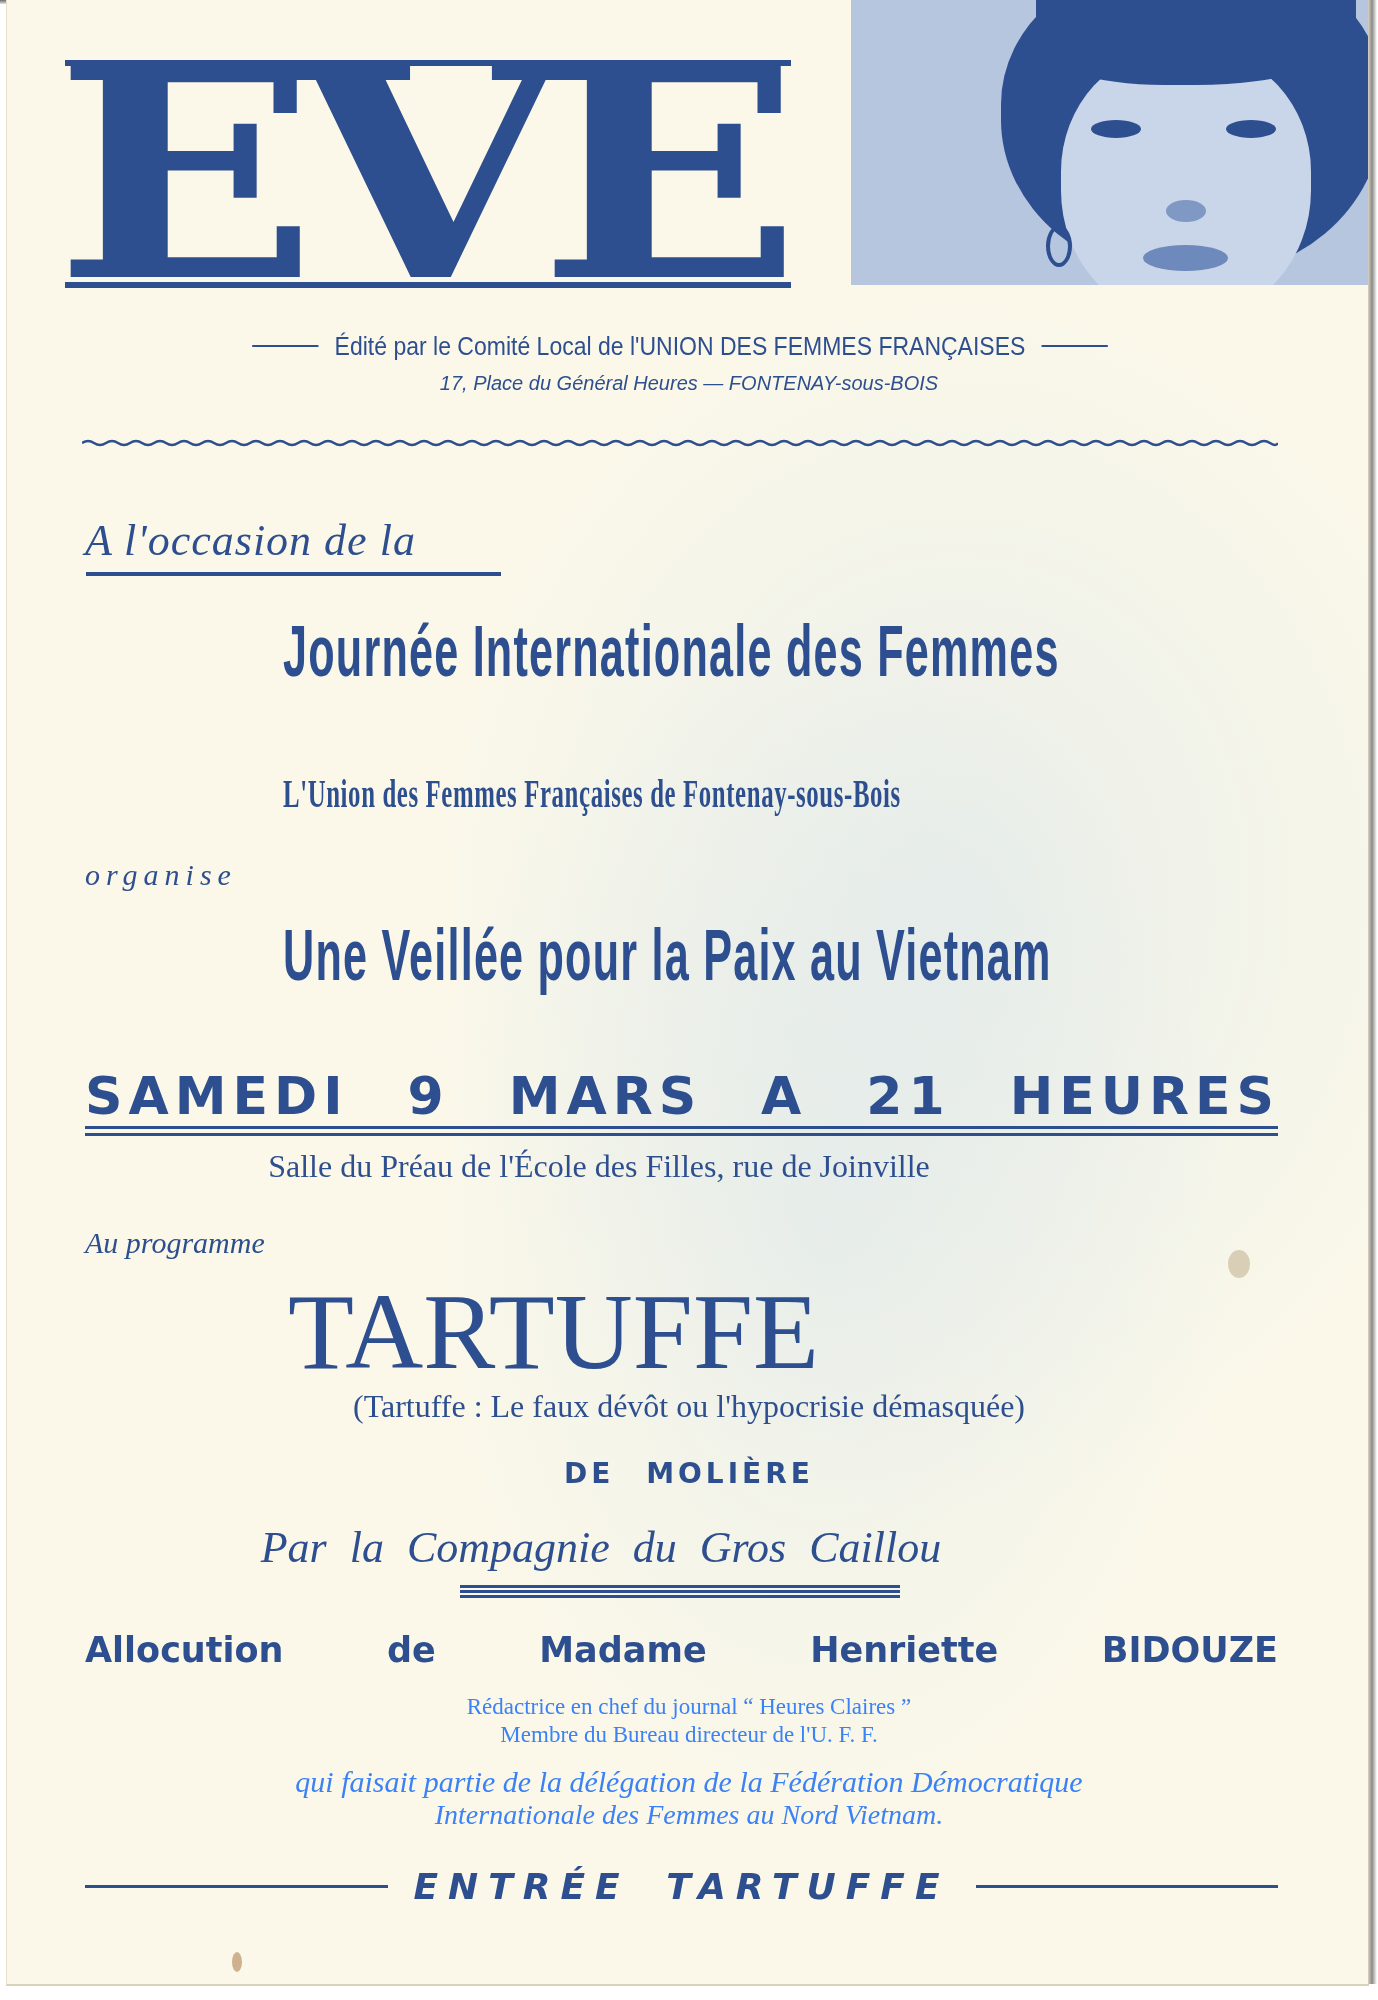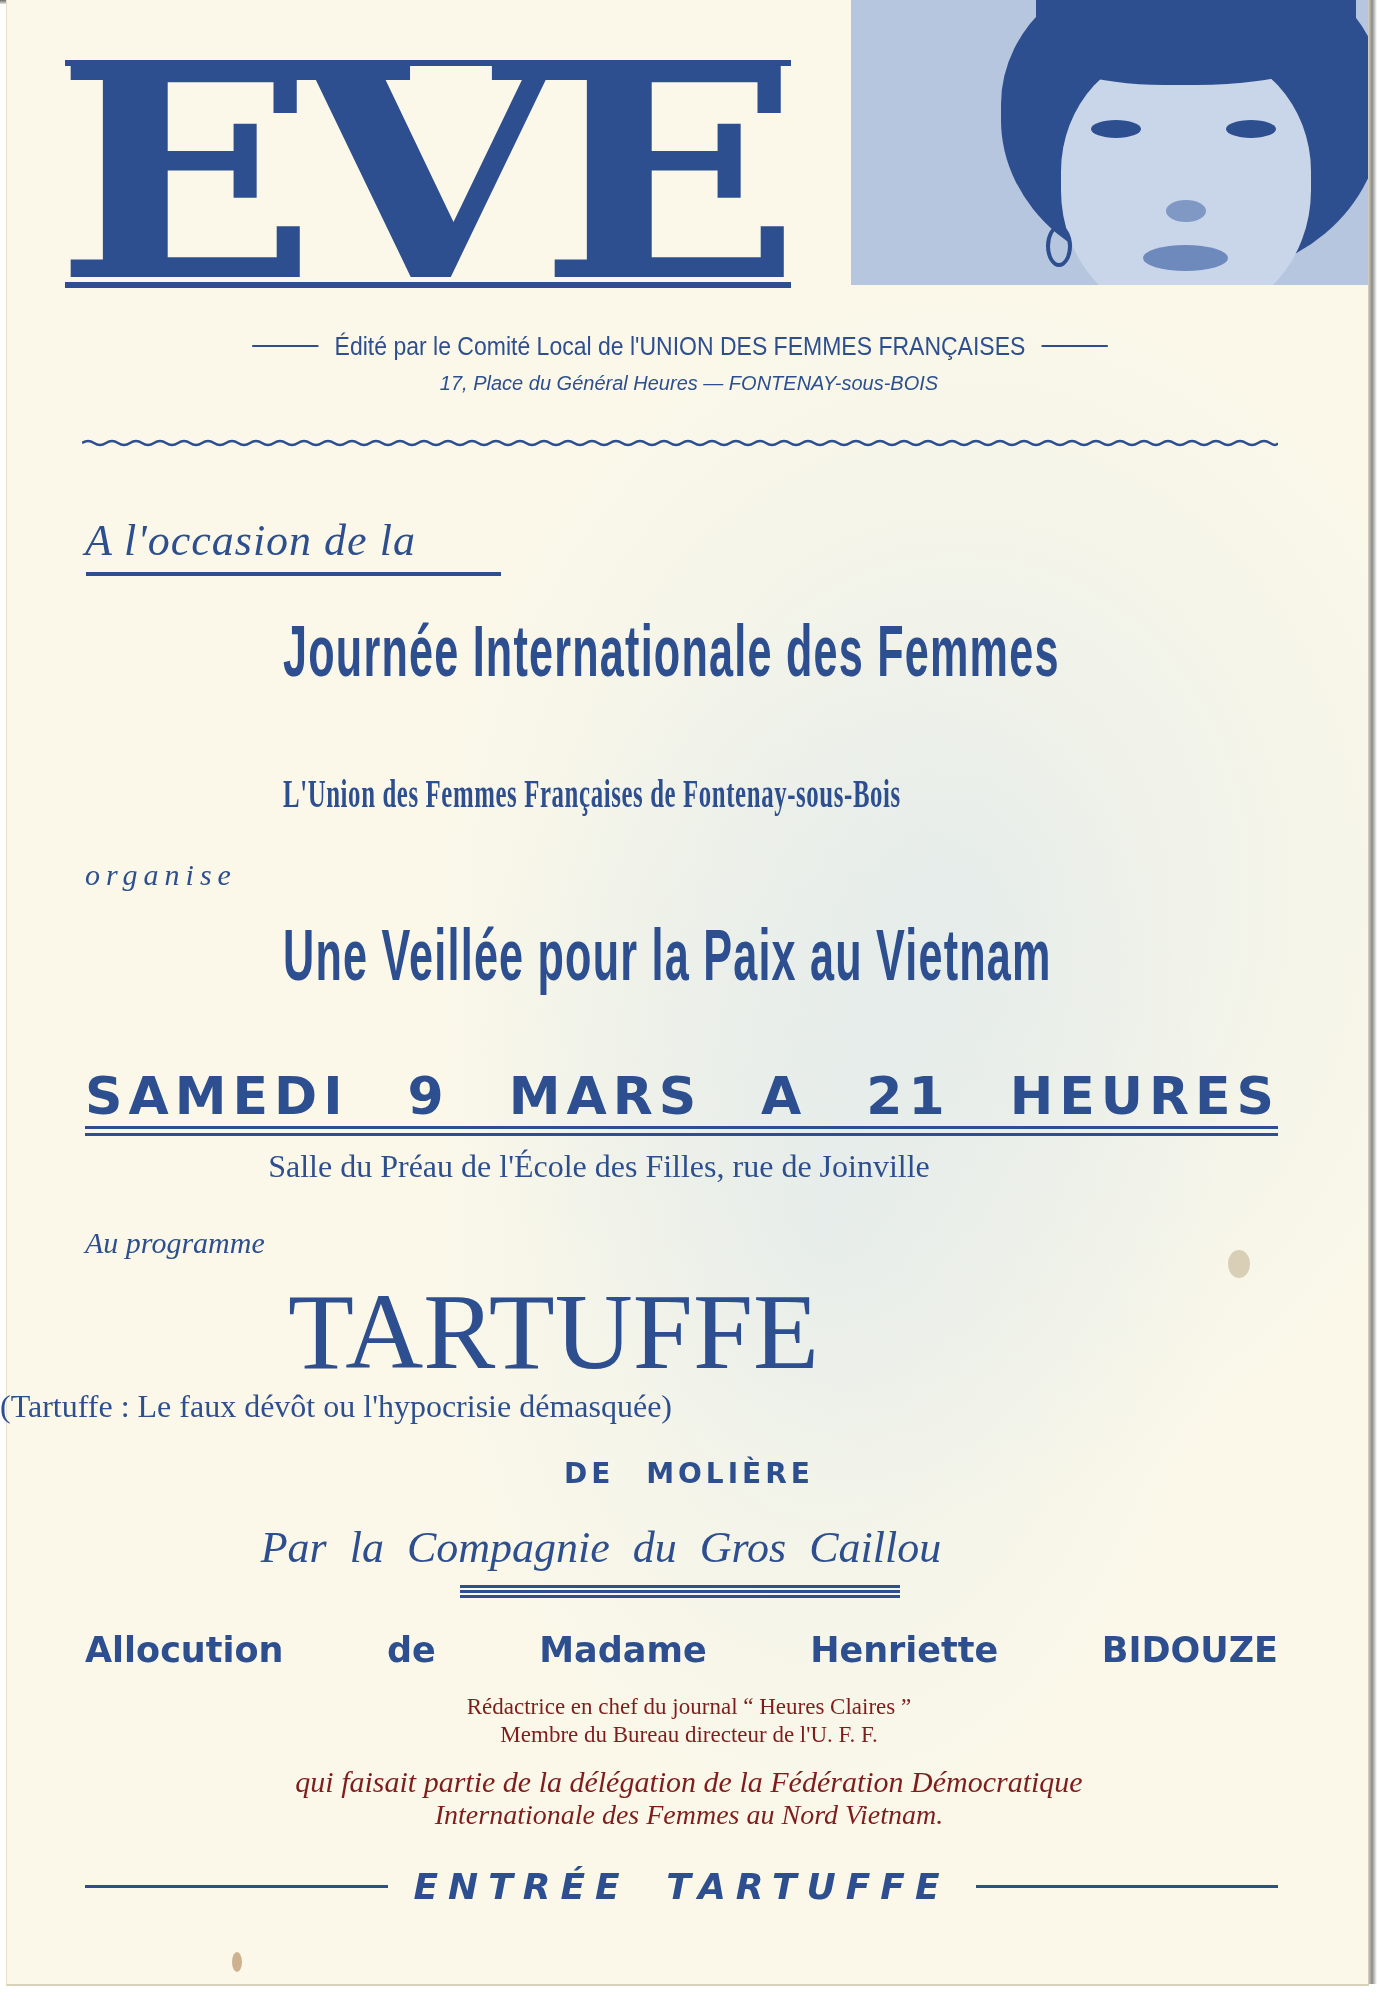--- a/index.html
+++ b/index.html
@@ -111,40 +111,40 @@
   .auprog {
     position:absolute; left:85px; top:1226px;
     font-family:"Liberation Serif", serif; font-style:italic; font-size:30px; color:#2e4f8f;
   }
   .tartuffe {
     position:absolute; left:288px; top:1282px; width:780px; text-align:justify; text-align-last:justify;
     font-family:"Liberation Serif", serif; font-size:108px; color:#2e4f8f; line-height:100px;
     -webkit-text-stroke:0; letter-spacing:0;
   }
   .tartuffe-sub {
-    position:absolute; left:0; top:1388px; width:1378px; text-align:left;
+    position:absolute; left:0; top:1388px; width:1378px; text-align:center;
     font-family:"Liberation Serif", serif; font-size:32px; color:#2e4f8f;
   }
   .moliere {
     position:absolute; left:0; top:1457px; width:1378px; text-align:center;
     font-family:"DejaVu Sans", sans-serif; font-weight:bold; font-size:28px; color:#2e4f8f; letter-spacing:4px; word-spacing:18px;
   }
   .compagnie {
     position:absolute; left:0; top:1522px; width:1202px; text-align:center;
     font-family:"Liberation Serif", serif; font-style:italic; font-size:44px; color:#2e4f8f; word-spacing:12px;
   }
   .triple-rule { position:absolute; left:460px; top:1585px; width:440px; height:14px; }
   .triple-rule div { height:3px; background:#2e4f8f; margin-bottom:2px; }
 
   .allocution {
     position:absolute; left:85px; top:1630px; width:1193px; text-align:justify; text-align-last:justify;
     font-family:"DejaVu Sans", sans-serif; font-weight:bold; font-size:35px; color:#2e4f8f; white-space:nowrap;
   }
   .small-center {
-    position:absolute; left:0; width:1378px; text-align:center; color:#7f1d1d;
+    position:absolute; left:0; width:1378px; text-align:center; color:#3b82f6;
     font-family:"Liberation Serif", serif; white-space:nowrap;
   }
   .redac { top:1694px; font-size:23px; }
   .membre { top:1722px; font-size:23px; }
   .qui { top:1765px; font-size:30px; font-style:italic; }
   .intl { top:1799px; font-size:28px; font-style:italic; }
 
   .entree-wrap {
     position:absolute; left:85px; top:1864px; width:1193px; height:44px;
     display:flex; align-items:center; gap:26px;

